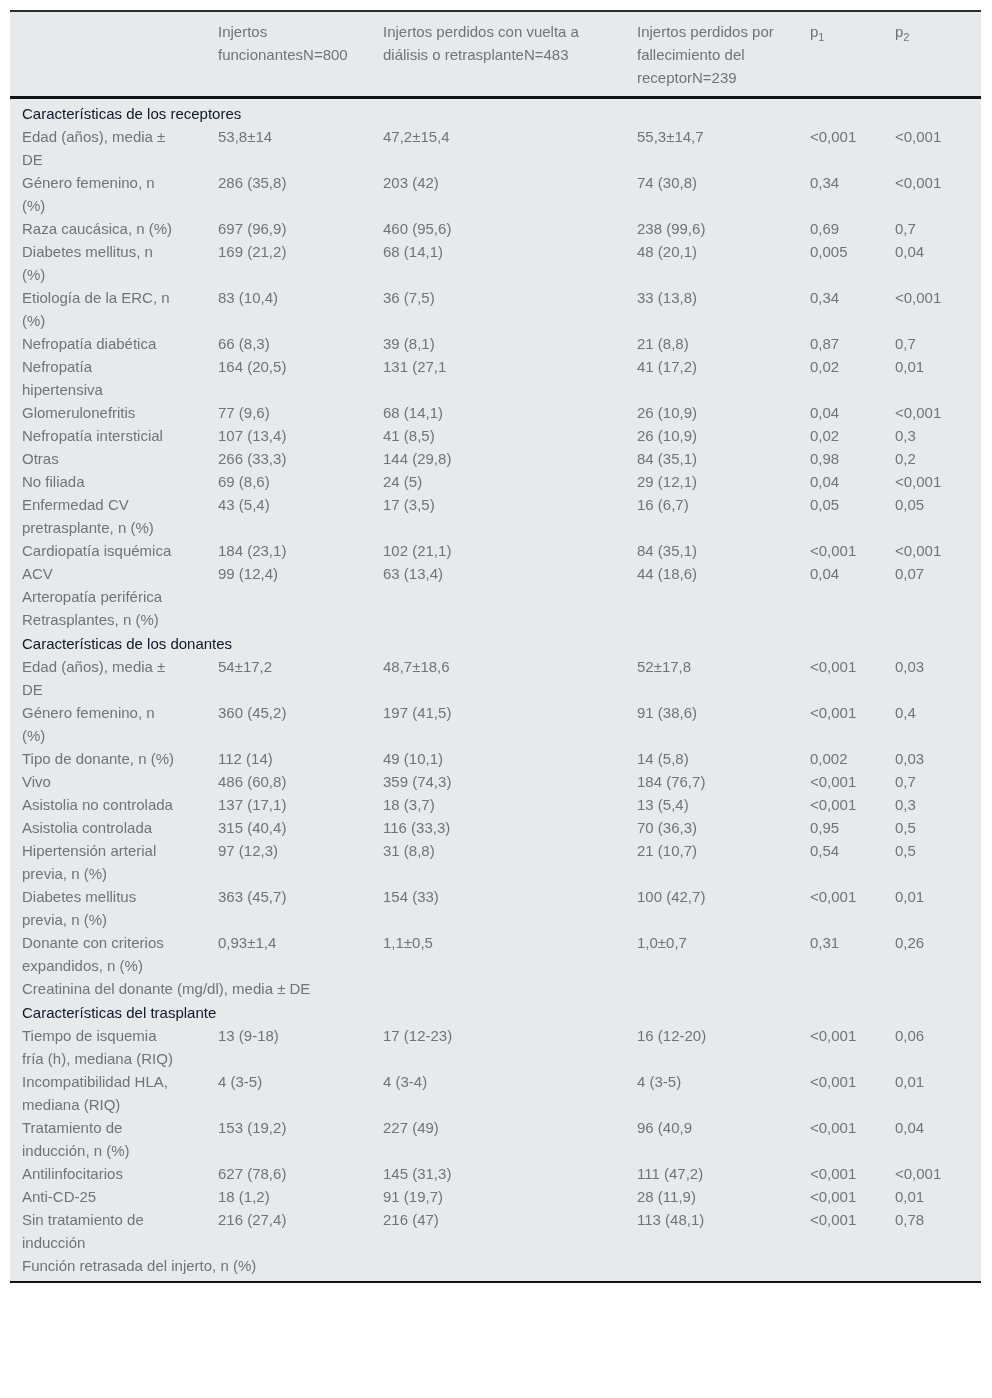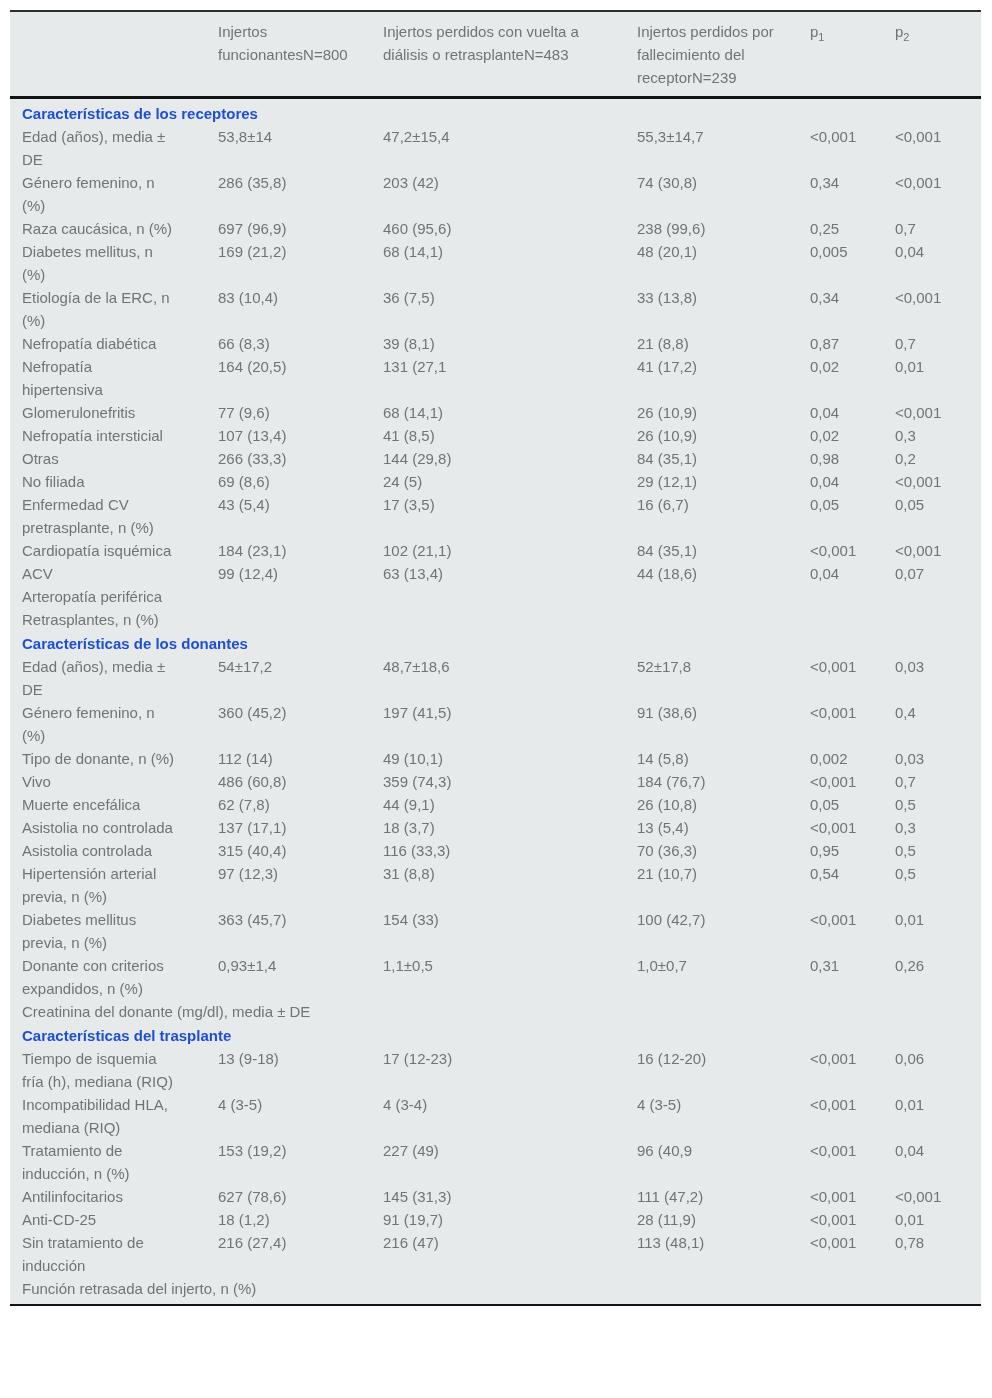--- a/index.html
+++ b/index.html
@@ -40,22 +40,22 @@
     line-height: 0;
   }
   td {
     vertical-align: top;
     padding: 0 6px 0 12px;
     overflow: hidden;
   }
   td.label { padding-right: 30px; }
   td.italic { }
   td.section {
-    font-weight: bold;
-    color: #1d4ed8;
+    font-weight: normal;
+    color: #0f172a;
     padding-top: 1px;
   }
   tbody tr:first-child td { padding-top: 3px; }
   tbody tr:last-child td { padding-bottom: 4px; }
 </style>
 </head>
 <body>
 
 <div class="page">
   <table class="clinical">
@@ -95,21 +95,21 @@
           <td class="value">203 (42)</td>
           <td class="value">74 (30,8)</td>
           <td class="value">0,34</td>
           <td class="value">&lt;0,001</td>
         </tr>
         <tr>
           <td class="label italic">Raza caucásica, n (%)</td>
           <td class="value">697 (96,9)</td>
           <td class="value">460 (95,6)</td>
           <td class="value">238 (99,6)</td>
-          <td class="value">0,25</td>
+          <td class="value">0,69</td>
           <td class="value">0,7</td>
         </tr>
         <tr>
           <td class="label italic">Diabetes mellitus, n (%)</td>
           <td class="value">169 (21,2)</td>
           <td class="value">68 (14,1)</td>
           <td class="value">48 (20,1)</td>
           <td class="value">0,005</td>
           <td class="value">0,04</td>
         </tr>
@@ -238,28 +238,20 @@
         </tr>
         <tr>
           <td class="label italic">Vivo</td>
           <td class="value">486 (60,8)</td>
           <td class="value">359 (74,3)</td>
           <td class="value">184 (76,7)</td>
           <td class="value">&lt;0,001</td>
           <td class="value">0,7</td>
         </tr>
         <tr>
-          <td class="label">Muerte encefálica</td>
-          <td class="value">62 (7,8)</td>
-          <td class="value">44 (9,1)</td>
-          <td class="value">26 (10,8)</td>
-          <td class="value">0,05</td>
-          <td class="value">0,5</td>
-        </tr>
-        <tr>
           <td class="label">Asistolia no controlada</td>
           <td class="value">137 (17,1)</td>
           <td class="value">18 (3,7)</td>
           <td class="value">13 (5,4)</td>
           <td class="value">&lt;0,001</td>
           <td class="value">0,3</td>
         </tr>
         <tr>
           <td class="label">Asistolia controlada</td>
           <td class="value">315 (40,4)</td>

